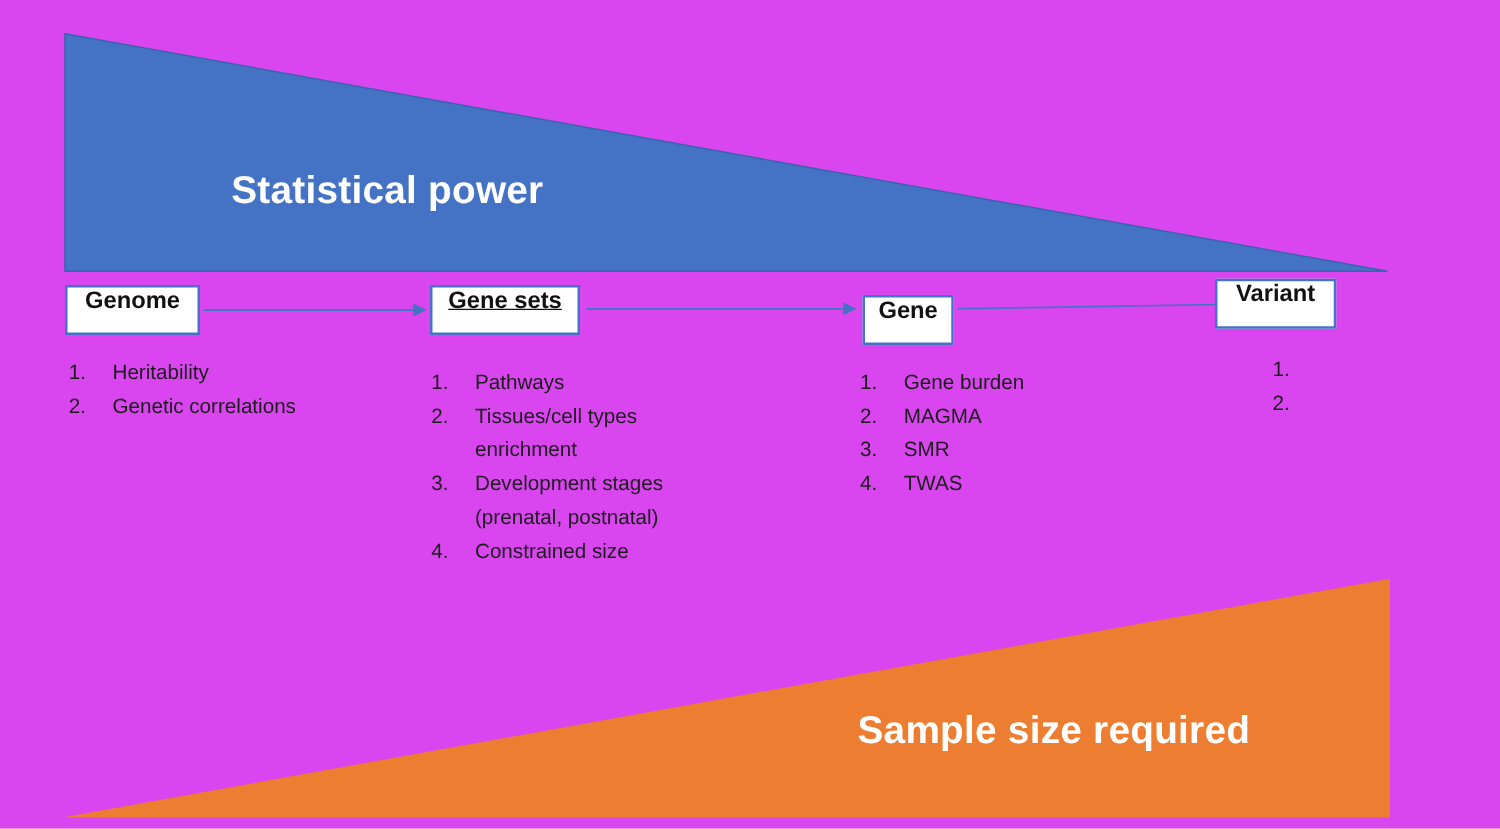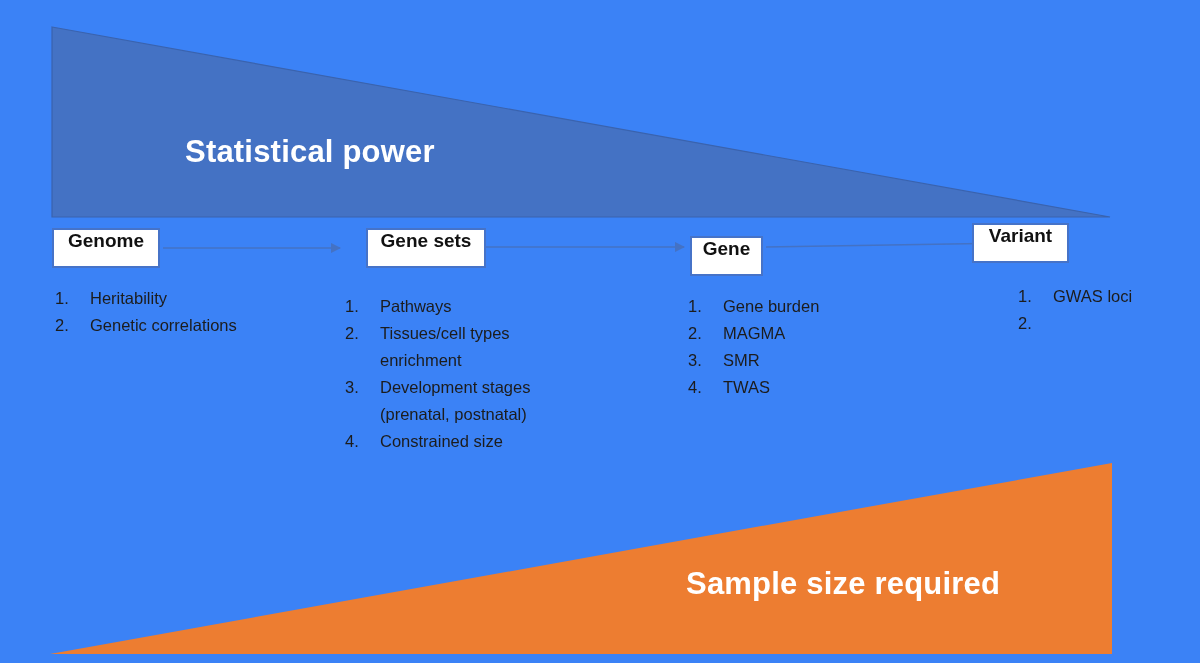--- a/index.html
+++ b/index.html
@@ -1,19 +1,19 @@
 <!DOCTYPE html>
 <html><head>
 <meta charset="utf-8">
 <style>
   html,body{margin:0;padding:0;background:#ffffff;}
   .slide{
     position:relative;
     width:1200px;height:663px;
-    background:#3b82f6;
+    background:#d946ef;
     font-family:"Liberation Sans","DejaVu Sans",sans-serif;
     overflow:hidden;
   }
   .bg-svg{position:absolute;left:0;top:0;width:1200px;height:663px;}
   .band-title{
     position:absolute;
     color:#ffffff;
     font-weight:700;
     font-size:31px;
     letter-spacing:0.2px;
@@ -76,21 +76,21 @@
     <div class="list-item">
       <span class="num">1.</span>
       <span class="txt">Heritability</span>
     </div>
     <div class="list-item">
       <span class="num">2.</span>
       <span class="txt">Genetic correlations</span>
     </div>
   </div>
 
-  <div class="stage-box" style="left:366px;top:228px;width:116px;">
+  <div class="stage-box" style="left:344px;top:228px;width:116px;text-decoration:underline;">
     <span>Gene sets</span>
   </div>
   <div class="item-list" style="left:345px;top:293px;width:210px;">
     <div class="list-item">
       <span class="num">1.</span>
       <span class="txt">Pathways</span>
     </div>
     <div class="list-item">
       <span class="num">2.</span>
       <span class="txt">Tissues/cell types enrichment</span>
@@ -126,20 +126,19 @@
       <span class="txt">TWAS</span>
     </div>
   </div>
 
   <div class="stage-box" style="left:972px;top:223px;width:93px;">
     <span>Variant</span>
   </div>
   <div class="item-list" style="left:1018px;top:283px;width:178px;">
     <div class="list-item">
       <span class="num">1.</span>
-      <span class="txt">GWAS loci</span>
     </div>
     <div class="list-item">
       <span class="num">2.</span>
     </div>
   </div>
 
 </div>
 
 </body></html>

